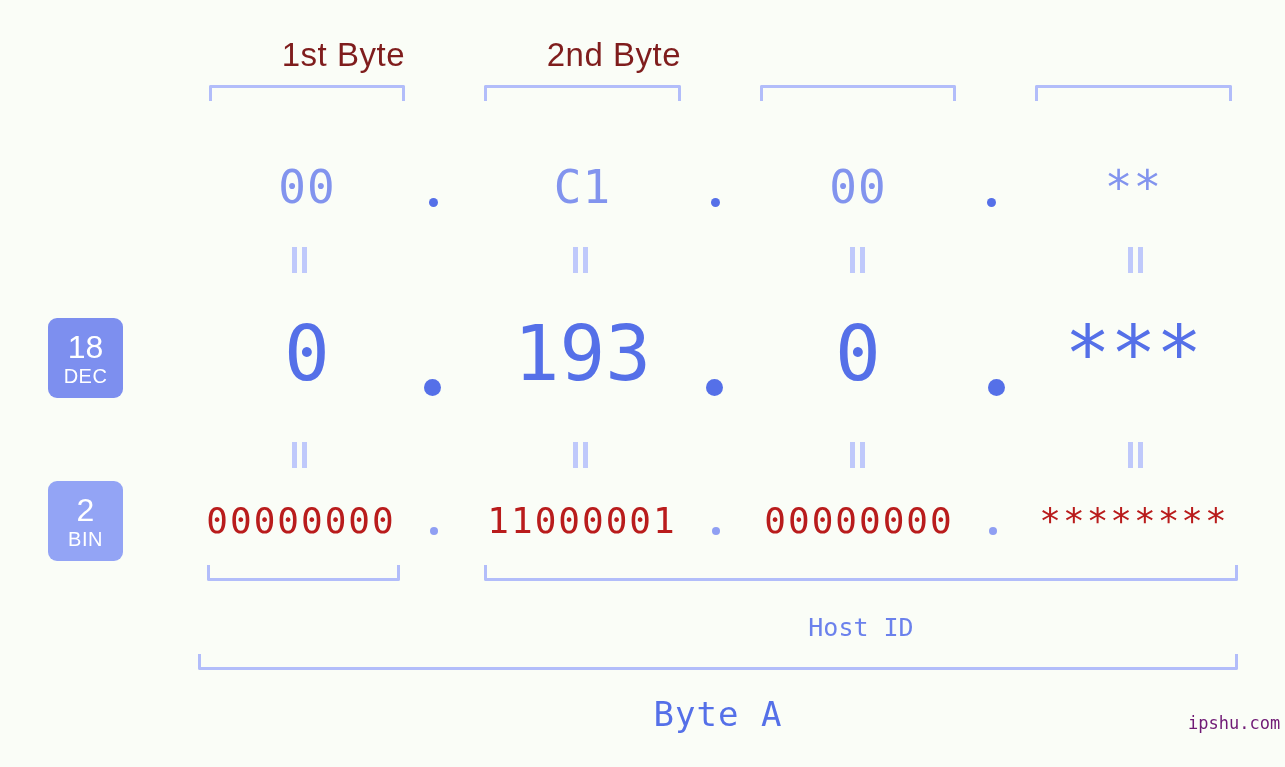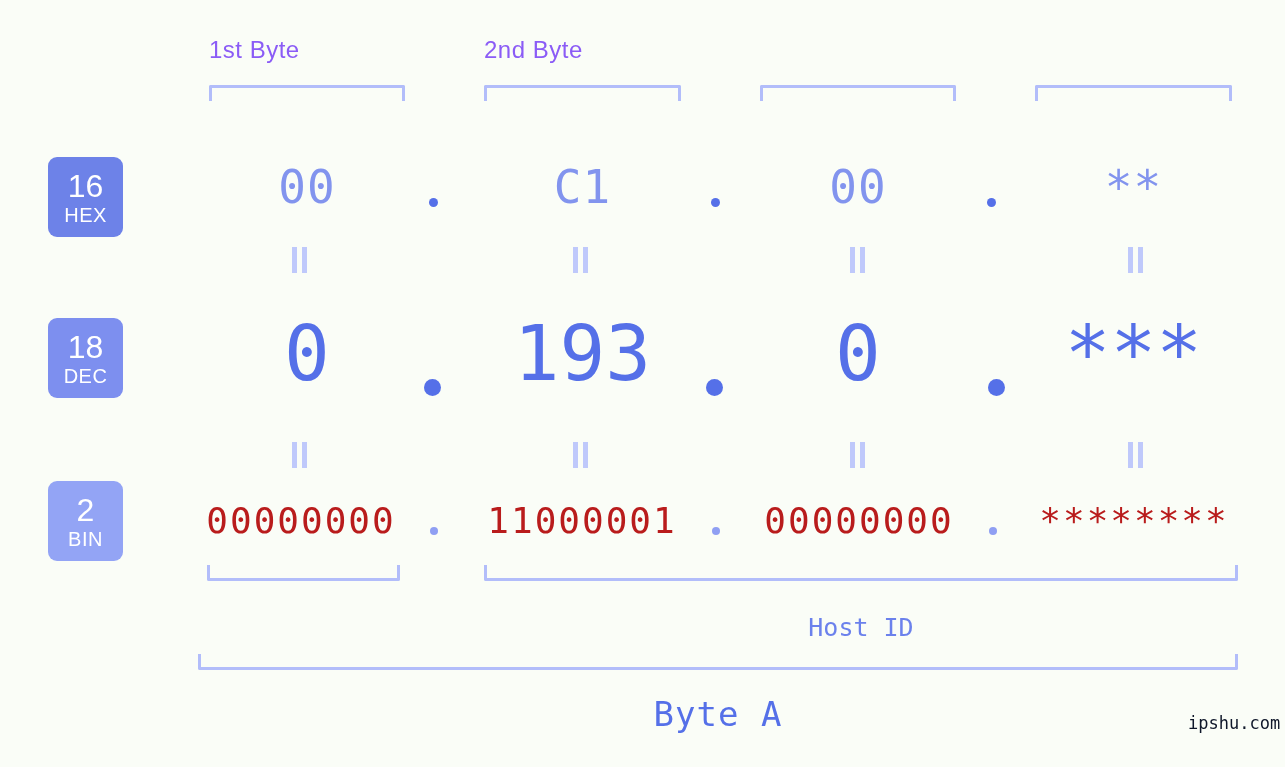--- a/index.html
+++ b/index.html
@@ -9,23 +9,23 @@
     font-family:"DejaVu Sans Mono", monospace;
     overflow:hidden;
     position:relative;
   }
   #stage{position:absolute;left:0;top:0;width:1285px;height:767px;}
 
   
   .byte-head{
     position:absolute;
     font-family:"Liberation Sans", sans-serif;
-    font-size:24px;
-    color:#8b5cf6;
-    text-align:left;
+    font-size:33px;
+    color:#7f1d1d;
+    text-align:right;
     letter-spacing:0.5px;
     white-space:nowrap;
   }
 
   
   .bracket{
     position:absolute;
     border:3px solid #b2bdfa;
     height:16px;
     box-sizing:border-box;
@@ -95,42 +95,38 @@
     font-size:34px;
     color:#5570e8;
     text-align:center;
     white-space:nowrap;
     letter-spacing:1px;
   }
   .watermark{
     position:absolute;
     font-family:"DejaVu Sans Mono", monospace;
     font-size:17px;
-    color:#0f172a;
+    color:#701a75;
     white-space:nowrap;
     text-align:center;
   }
 </style>
 </head>
 <body>
 
 <div id="stage">
 
   <div class="byte-head" style="left:209px;top:36px;width:196px;">1st Byte</div>
   <div class="byte-head" style="left:484px;top:36px;width:197px;">2nd Byte</div>
 
   <div class="bracket down" style="left:209px;top:85px;width:196px;"></div>
   <div class="bracket down" style="left:484px;top:85px;width:197px;"></div>
   <div class="bracket down" style="left:760px;top:85px;width:196px;"></div>
   <div class="bracket down" style="left:1035px;top:85px;width:197px;"></div>
 
-  <div class="badge" style="left:48px;top:157px;background:#6d82e8;">
-    <span class="num">16</span>
-    <span class="lbl">HEX</span>
-  </div>
   <div class="badge" style="left:48px;top:318px;background:#7d8fef;">
     <span class="num">18</span>
     <span class="lbl">DEC</span>
   </div>
   <div class="badge" style="left:48px;top:481px;background:#93a4f5;">
     <span class="num">2</span>
     <span class="lbl">BIN</span>
   </div>
 
   <div class="row-hex">

